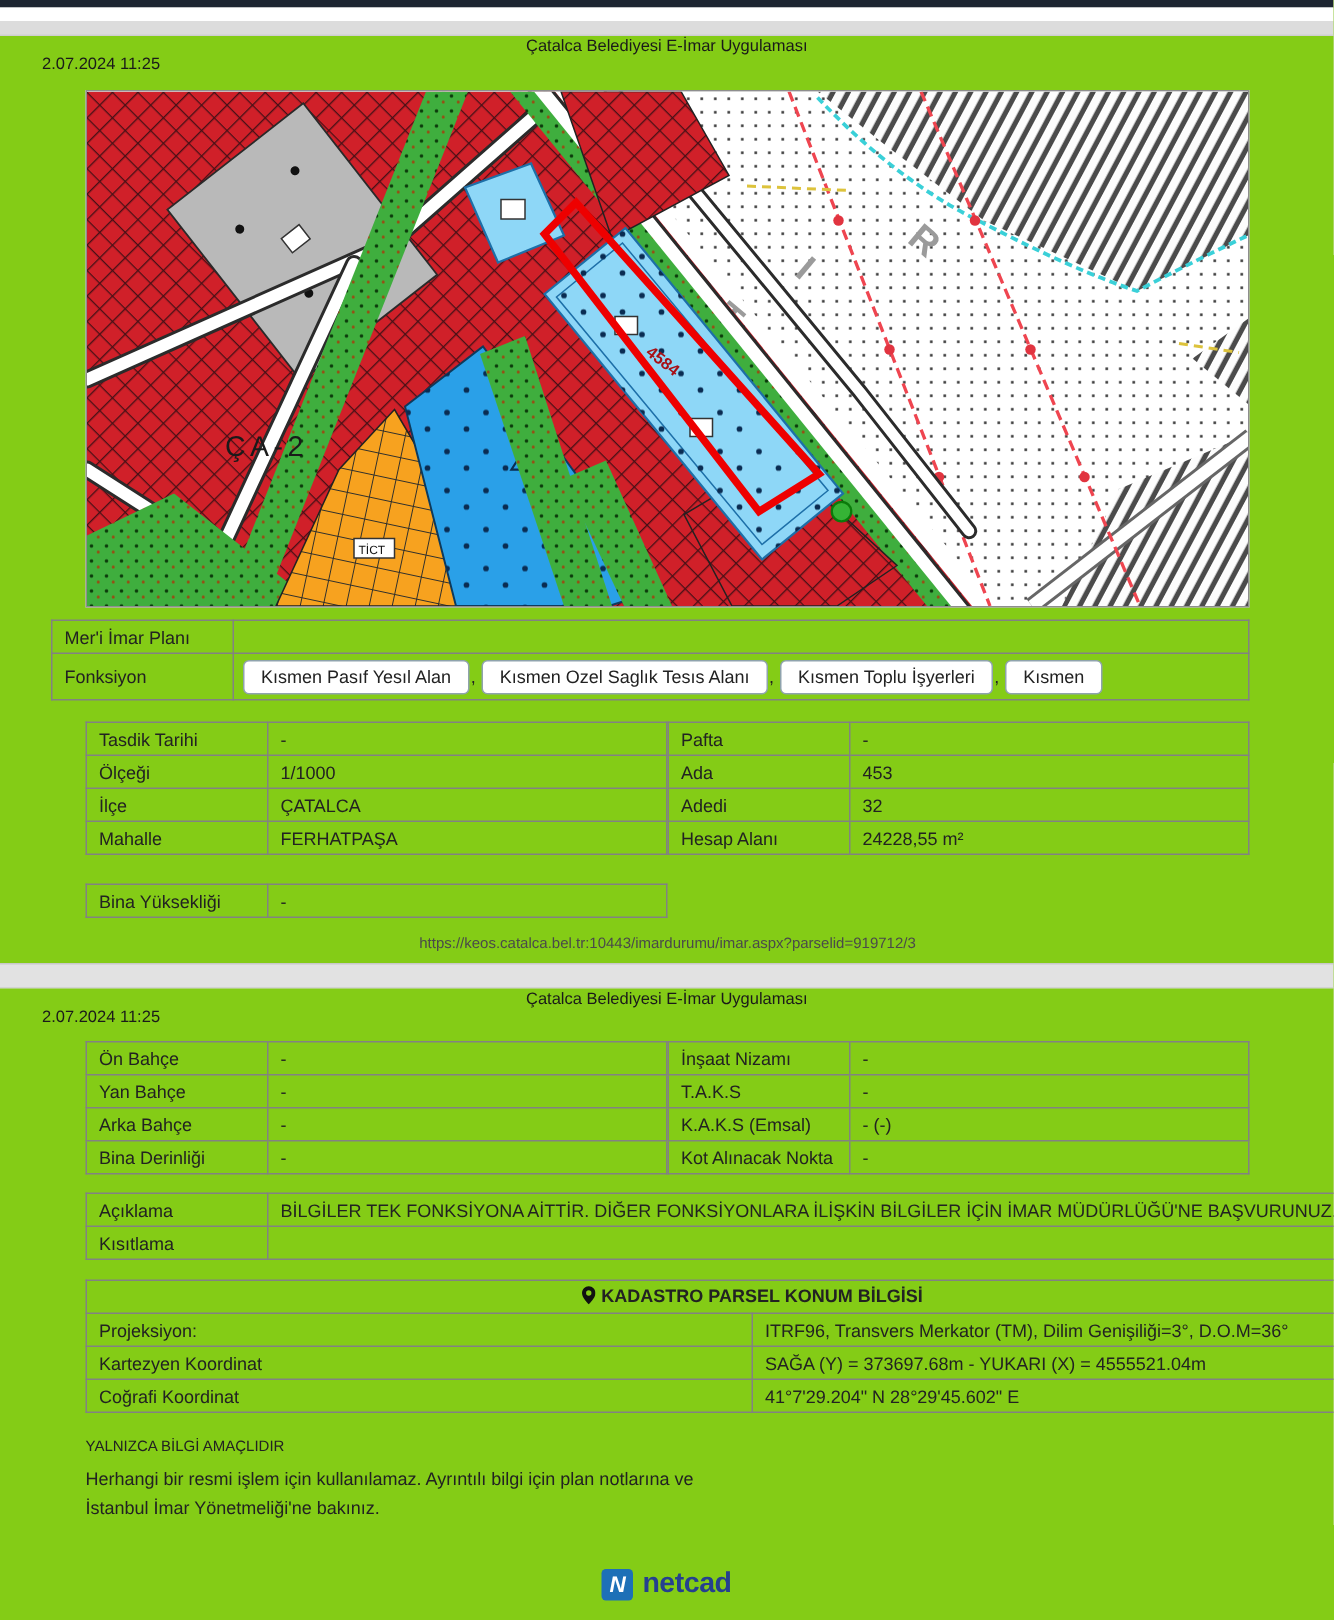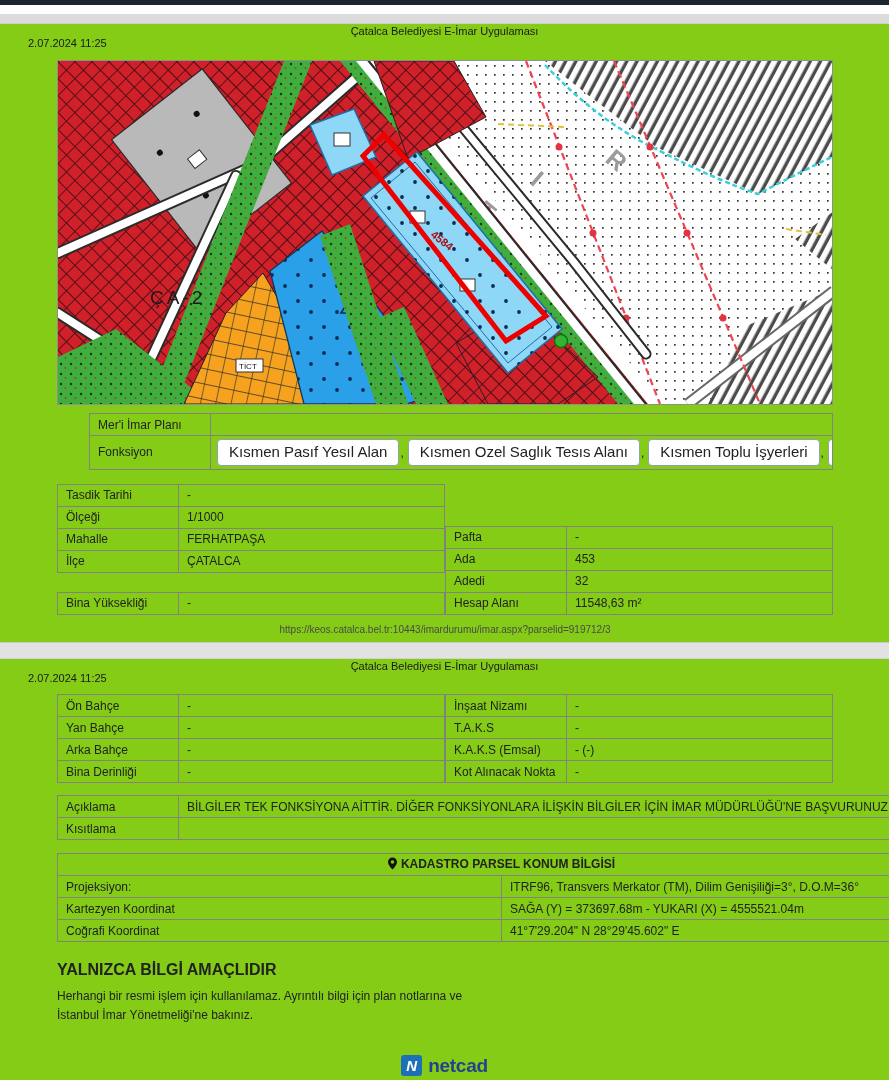--- a/index.html
+++ b/index.html
@@ -9,39 +9,39 @@
   .topgray{height:9px;background:#dcdcdc;border-bottom:1px solid #cfcfcf;}
   .page{background:#84cc16;position:relative;}
   .page1{height:618px;}
   .page-divider{height:15px;background:#e2e2e2;border-top:1px solid #c8c8c8;border-bottom:1px solid #d2d2d2;}
   .page2{height:423px;}
   .doc-header{position:relative;padding-top:13px;height:16px;font-size:11px;color:#1a1a1a;}
   .doc-header .dt{position:absolute;left:28px;top:13px;}
   .doc-header .ttl{position:absolute;left:0;right:0;top:1px;text-align:center;}
   .map-wrap{margin:7px 56px 0 57px;height:343px;border:1px solid #8e8e8e;background:#fff;overflow:hidden;}
   .map-wrap svg{display:block;}
-  .content{margin-left:89px;margin-right:56px;}
+  .content{margin-left:34px;margin-right:56px;}
   table.tbl{border-collapse:collapse;width:100%;table-layout:fixed;}
   table.tbl td{border:1px solid #828282;padding:2px 8px;font-size:12px;height:17px;vertical-align:middle;overflow:hidden;white-space:nowrap;}
   td.lbl{width:104px;}
   td.lblk{width:120px;}
   .plan-tbl{margin-top:8px;}
   .plan-tbl td.fonk-cell{padding:3px 6px;height:24px;}
-  .btn{display:inline-block;border:1px solid #8fa3ad;border-radius:4px;background:#fff;padding:3px 11px;font-size:15px;color:#222;line-height:1.25;}
+  .btn{display:inline-block;border:1px solid #8fa3ad;border-radius:4px;background:#fff;padding:3px 11px;font-size:12px;color:#222;line-height:1.25;}
   .btn-sep{margin:0 4px 0 1px;font-size:12px;color:#222;}
-  .cols{display:flex;margin:14px 56px 0 57px;align-items:flex-end;}
+  .cols{display:flex;margin:14px 56px 0 57px;}
   .col{flex:1;min-width:0;}
   .mini{margin-top:19px;}
   .pfooter{position:absolute;bottom:7px;left:28px;right:27px;display:flex;justify-content:center;font-size:10px;color:#4a4a4a;}
   .notes{margin:12px 56px 0 57px;}
   .kadastro{margin:13px 56px 0 57px;}
   .kad-head{text-align:center;font-weight:bold;font-size:12px;}
   .pin{display:inline-block;vertical-align:-2px;margin-right:4px;}
   .disclaimer{margin:15px 56px 0 57px;font-size:12px;line-height:1.6;}
-  .disclaimer .dtitle{font-weight:bold;font-size:16px;margin-bottom:4px;}
+  .disclaimer .dtitle{font-weight:normal;font-size:10px;margin-bottom:4px;}
   .logo-row{display:flex;justify-content:center;align-items:center;gap:6px;margin-top:30px;}
   .logo-mark{width:21px;height:21px;background:#1d70b7;border-radius:3px;color:#fff;font-weight:bold;font-size:15px;display:flex;align-items:center;justify-content:center;font-style:italic;}
   .logo-text{font-size:19px;font-weight:bold;color:#25408f;letter-spacing:-0.3px;}
   .maplbl{font-family:"Liberation Sans",sans-serif;}
 </style>
 </head>
 <body>
 
 <div class="statusbar"></div>
 <div class="topwhite"></div>
@@ -214,26 +214,26 @@
         <tbody>
             <tr>
               <td class="lbl">Tasdik Tarihi</td>
               <td>-</td>
             </tr>
         <tr>
               <td class="lbl">Ölçeği</td>
               <td>1/1000</td>
             </tr>
         <tr>
+              <td class="lbl">İlçe</td>
+              <td>ÇATALCA</td>
+            </tr>
+        <tr>
               <td class="lbl">Mahalle</td>
               <td>FERHATPAŞA</td>
-            </tr>
-        <tr>
-              <td class="lbl">İlçe</td>
-              <td>ÇATALCA</td>
             </tr>
       </tbody>
         </table>
       <table class="tbl mini">
         <tbody>
             <tr>
               <td class="lbl">Bina Yüksekliği</td>
               <td>-</td>
             </tr>
       </tbody>
@@ -249,21 +249,21 @@
         <tr>
               <td class="lbl">Ada</td>
               <td>453</td>
             </tr>
         <tr>
               <td class="lbl">Adedi</td>
               <td>32</td>
             </tr>
         <tr>
               <td class="lbl">Hesap Alanı</td>
-              <td>11548,63 m²</td>
+              <td>24228,55 m²</td>
             </tr>
       </tbody>
         </table>
     </div>
   </div>
 
   <div class="pfooter">
     <span>https://keos.catalca.bel.tr:10443/imardurumu/imar.aspx?parselid=91971</span>
     <span>2/3</span>
   </div>

